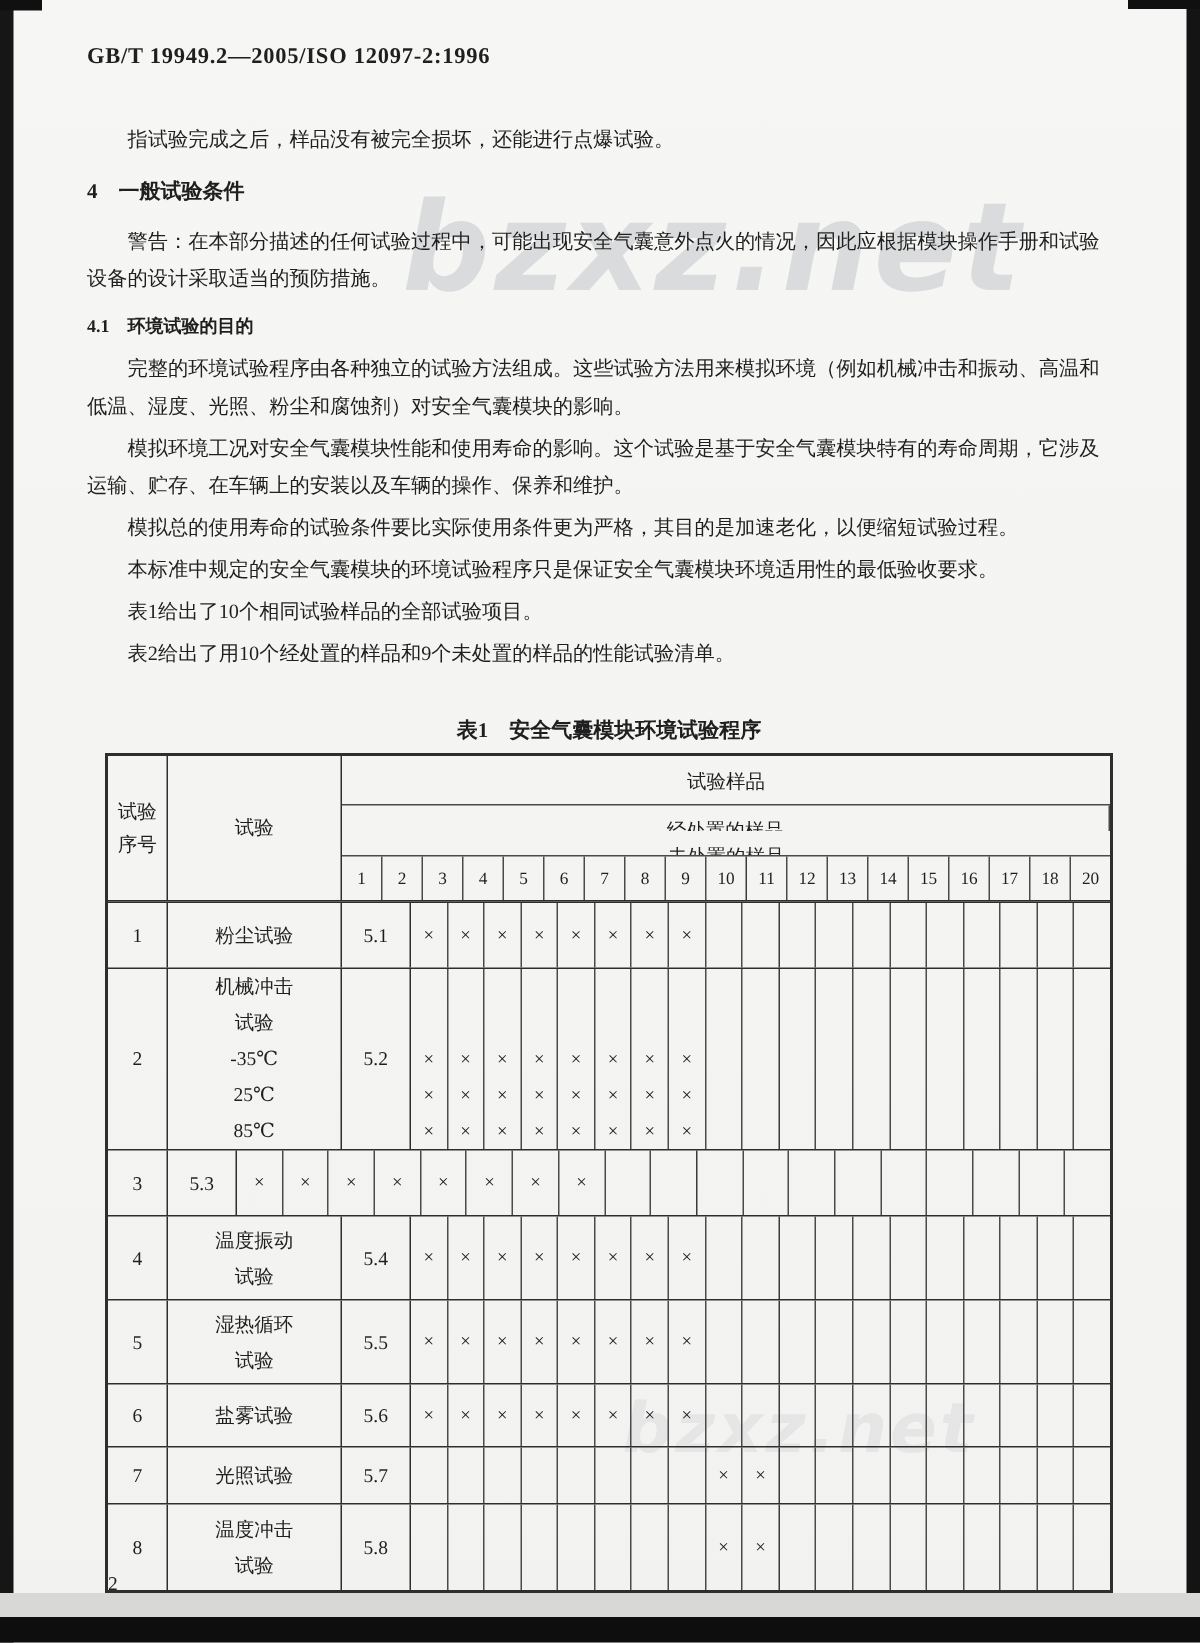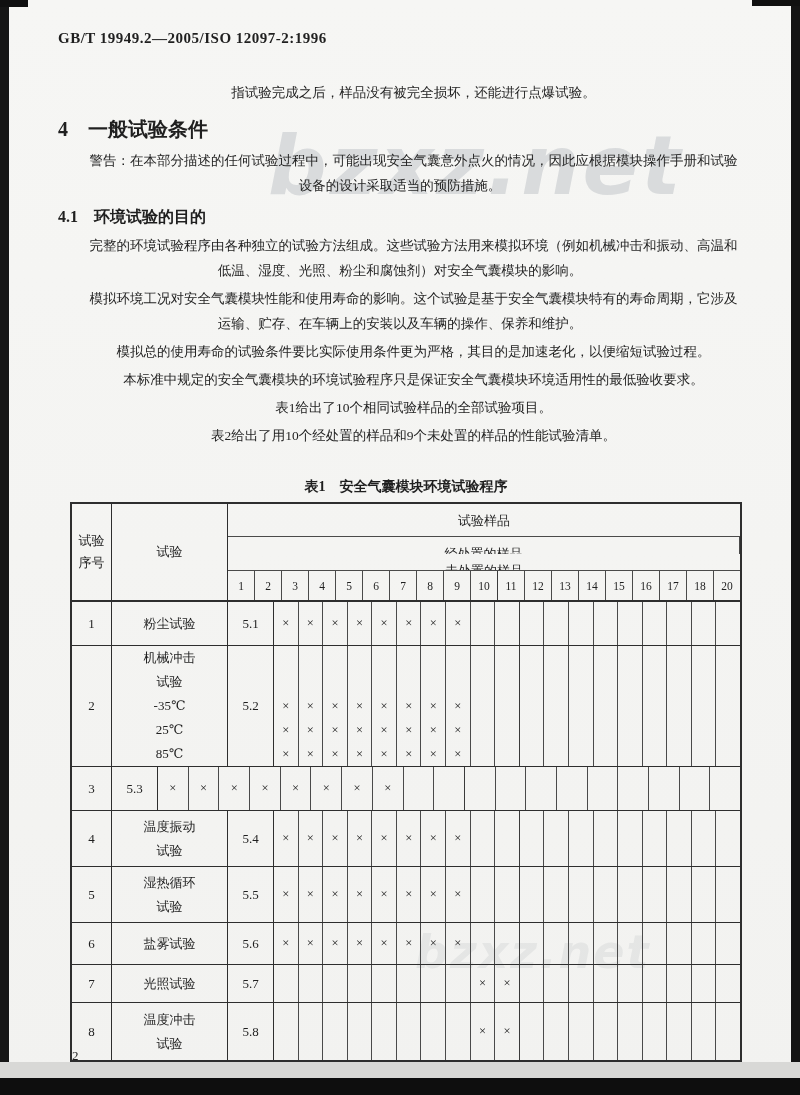--- a/index.html
+++ b/index.html
@@ -16,23 +16,23 @@
   .speck-tr{position:absolute;left:752px;top:0;width:48px;height:6px;background:#101010;}
 
   .watermark{position:absolute;font-family:"DejaVu Sans","Liberation Sans",sans-serif;
              font-weight:bold;font-style:italic;pointer-events:none;}
   .wm1{left:268px;top:118px;font-size:82px;letter-spacing:3px;color:rgba(105,115,130,0.20);}
   .wm2{left:415px;top:925px;font-size:46px;letter-spacing:2px;color:rgba(105,115,130,0.10);}
 
   .doc-header{position:absolute;left:58px;top:30px;font-size:15px;font-weight:bold;letter-spacing:.5px;}
 
   .text-col{position:absolute;left:58px;top:80px;width:684px;font-size:13.5px;line-height:25px;}
-  .text-col p{margin:0 0 3px 0;text-indent:2em;text-align:center;}
-  .text-col h2{margin:6px 0 7px 0;font-size:20px;line-height:24px;}
-  .text-col h3{margin:4px 0 4px 0;font-size:16px;line-height:24px;}
+  .text-col p{margin:0 0 3px 0;text-indent:2em;}
+  .text-col h2{margin:6px 0 7px 0;font-size:14px;line-height:24px;}
+  .text-col h3{margin:4px 0 4px 0;font-size:12px;line-height:24px;}
   .text-col p.intro{margin-bottom:12px;}
   .text-col p.warning{margin-bottom:7px;}
 
   .table-title{position:absolute;left:70px;top:478px;width:672px;text-align:center;
                font-weight:bold;font-size:14px;}
 
   
   .tbl{position:absolute;left:70px;top:502px;width:672px;border:2px solid #2e2e2e;
        box-sizing:border-box;background:transparent;}
   .tbl *{box-sizing:border-box;}

